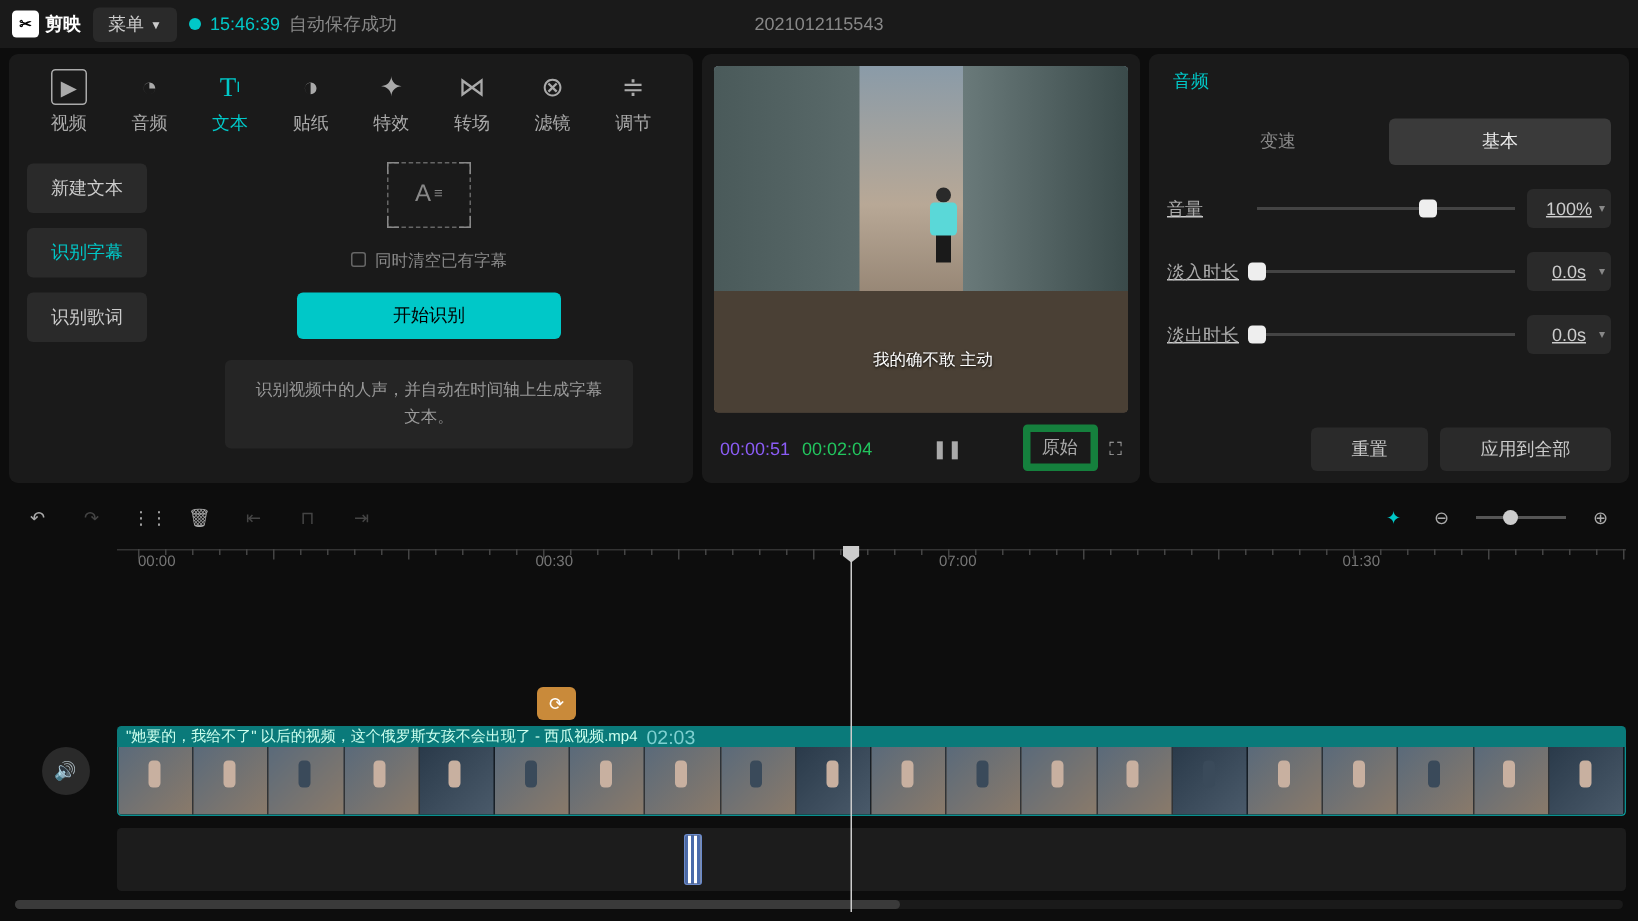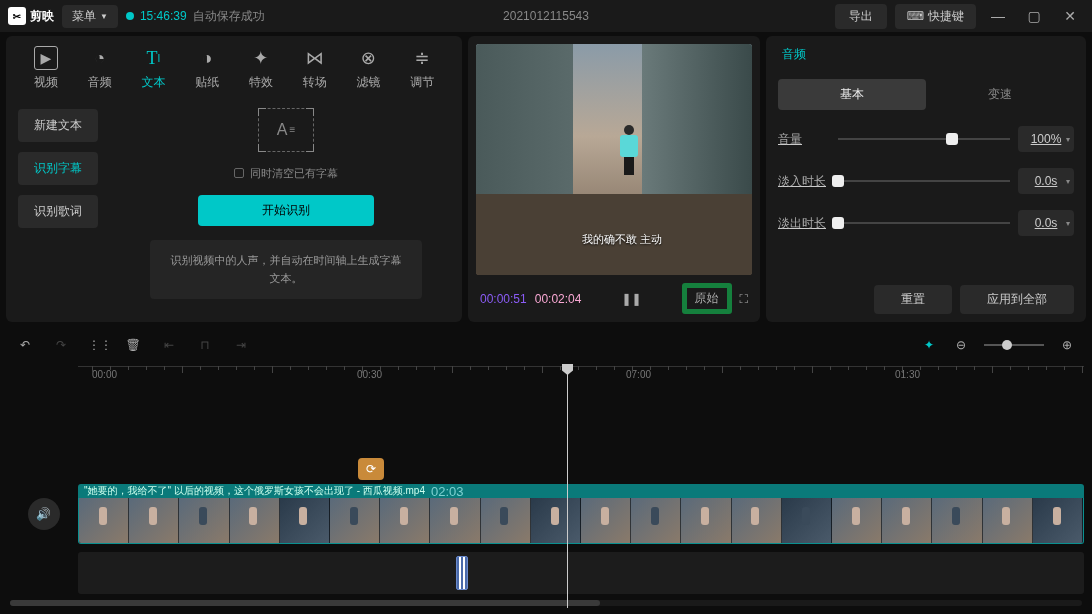--- a/index.html
+++ b/index.html
@@ -53,21 +53,21 @@
 .alley::before { content: ""; position: absolute; left: 0; top: 0; width: 35%; height: 75%; background: linear-gradient(90deg, #4a5a5a, #5a6a6a); }
 .alley::after { content: ""; position: absolute; right: 0; top: 0; width: 40%; height: 75%; background: linear-gradient(270deg, #3a4a4a, #6a7a7a); }
 .ground { position: absolute; bottom: 0; left: 0; right: 0; height: 35%; background: #4a4035; }
 .person { position: absolute; left: 52%; top: 35%; width: 20px; height: 50px; }
 .person::before { content: ""; position: absolute; top: 0; left: 4px; width: 10px; height: 10px; background: #2a2a2a; border-radius: 50%; }
 .person::after { content: ""; position: absolute; top: 10px; left: 0; width: 18px; height: 22px; background: #5ad8d8; border-radius: 3px; }
 .person .legs { position: absolute; top: 30px; left: 4px; width: 10px; height: 20px; background: #1a1a1a; }
 .subtitle-overlay { position: absolute; bottom: 28px; left: 16px; right: 0; text-align: center; color: #fff; font-size: 11px; text-shadow: 0 1px 2px #000; }
 .preview-ctrl { display: flex; align-items: center; padding: 8px 4px 0; gap: 8px; }
 .time-cur { color: #8b5cf6; }
-.time-dur { color: #f9a8d4; }
+.time-dur { color: #22c55e; }
 .play-btn { margin-left: auto; margin-right: auto; cursor: pointer; color: #aaa; font-size: 12px; }
 .ratio-btn { border: 5px solid #15803d; padding: 2px 8px; border-radius: 3px; cursor: pointer; color: #aaa; }
 .full-btn { cursor: pointer; color: #aaa; }
 
 
 .props { flex: 1; display: flex; flex-direction: column; padding: 8px 12px; gap: 10px; }
 .props-title { color: #00c8c8; padding: 2px 4px 6px; }
 .props-tabs { display: flex; }
 .ptab { flex: 1; text-align: center; padding: 7px; background: #1a1a1a; color: #888; cursor: pointer; }
 .ptab.active { background: #3a3a3a; color: #eee; border-radius: 4px; }
@@ -131,30 +131,20 @@
   <div class="menu-btn">
     <span>菜单</span>
     <span style="font-size:8px;">▼</span>
   </div>
   <div class="save-status">
     <span class="save-dot"></span>
     <span class="save-time">15:46:39</span>
     <span>自动保存成功</span>
   </div>
   <div class="project-name">2021012115543</div>
-  <div class="right">
-    <div class="export-btn">导出</div>
-    <div class="shortcut-btn">
-      <span>⌨</span>
-      <span>快捷键</span>
-    </div>
-    <div class="win-ctrl">—</div>
-    <div class="win-ctrl">▢</div>
-    <div class="win-ctrl">✕</div>
-  </div>
 </div>
 
 <div class="main">
 
   <div class="panel media">
     <div class="media-tabs">
       <div class="mtab">
           <span class="mtab-icon">▶</span>
           <span>视频</span>
         </div>
@@ -222,22 +212,22 @@
       <span class="time-dur">00:02:04</span>
       <span class="play-btn">❚❚</span>
       <span class="ratio-btn">原始</span>
       <span class="full-btn">⛶</span>
     </div>
   </div>
 
   <div class="panel props">
     <div class="props-title">音频</div>
     <div class="props-tabs">
+      <div class="ptab">变速</div>
       <div class="ptab active">基本</div>
-      <div class="ptab">变速</div>
     </div>
 
     <div class="prop-row">
       <div class="prop-label">音量</div>
       <div class="slider">
         <div class="slider-track"></div>
         <div class="slider-thumb" style="left:66%;"></div>
       </div>
       <div class="prop-val"><span>100%</span><span class="chev">▾</span></div>
     </div>

